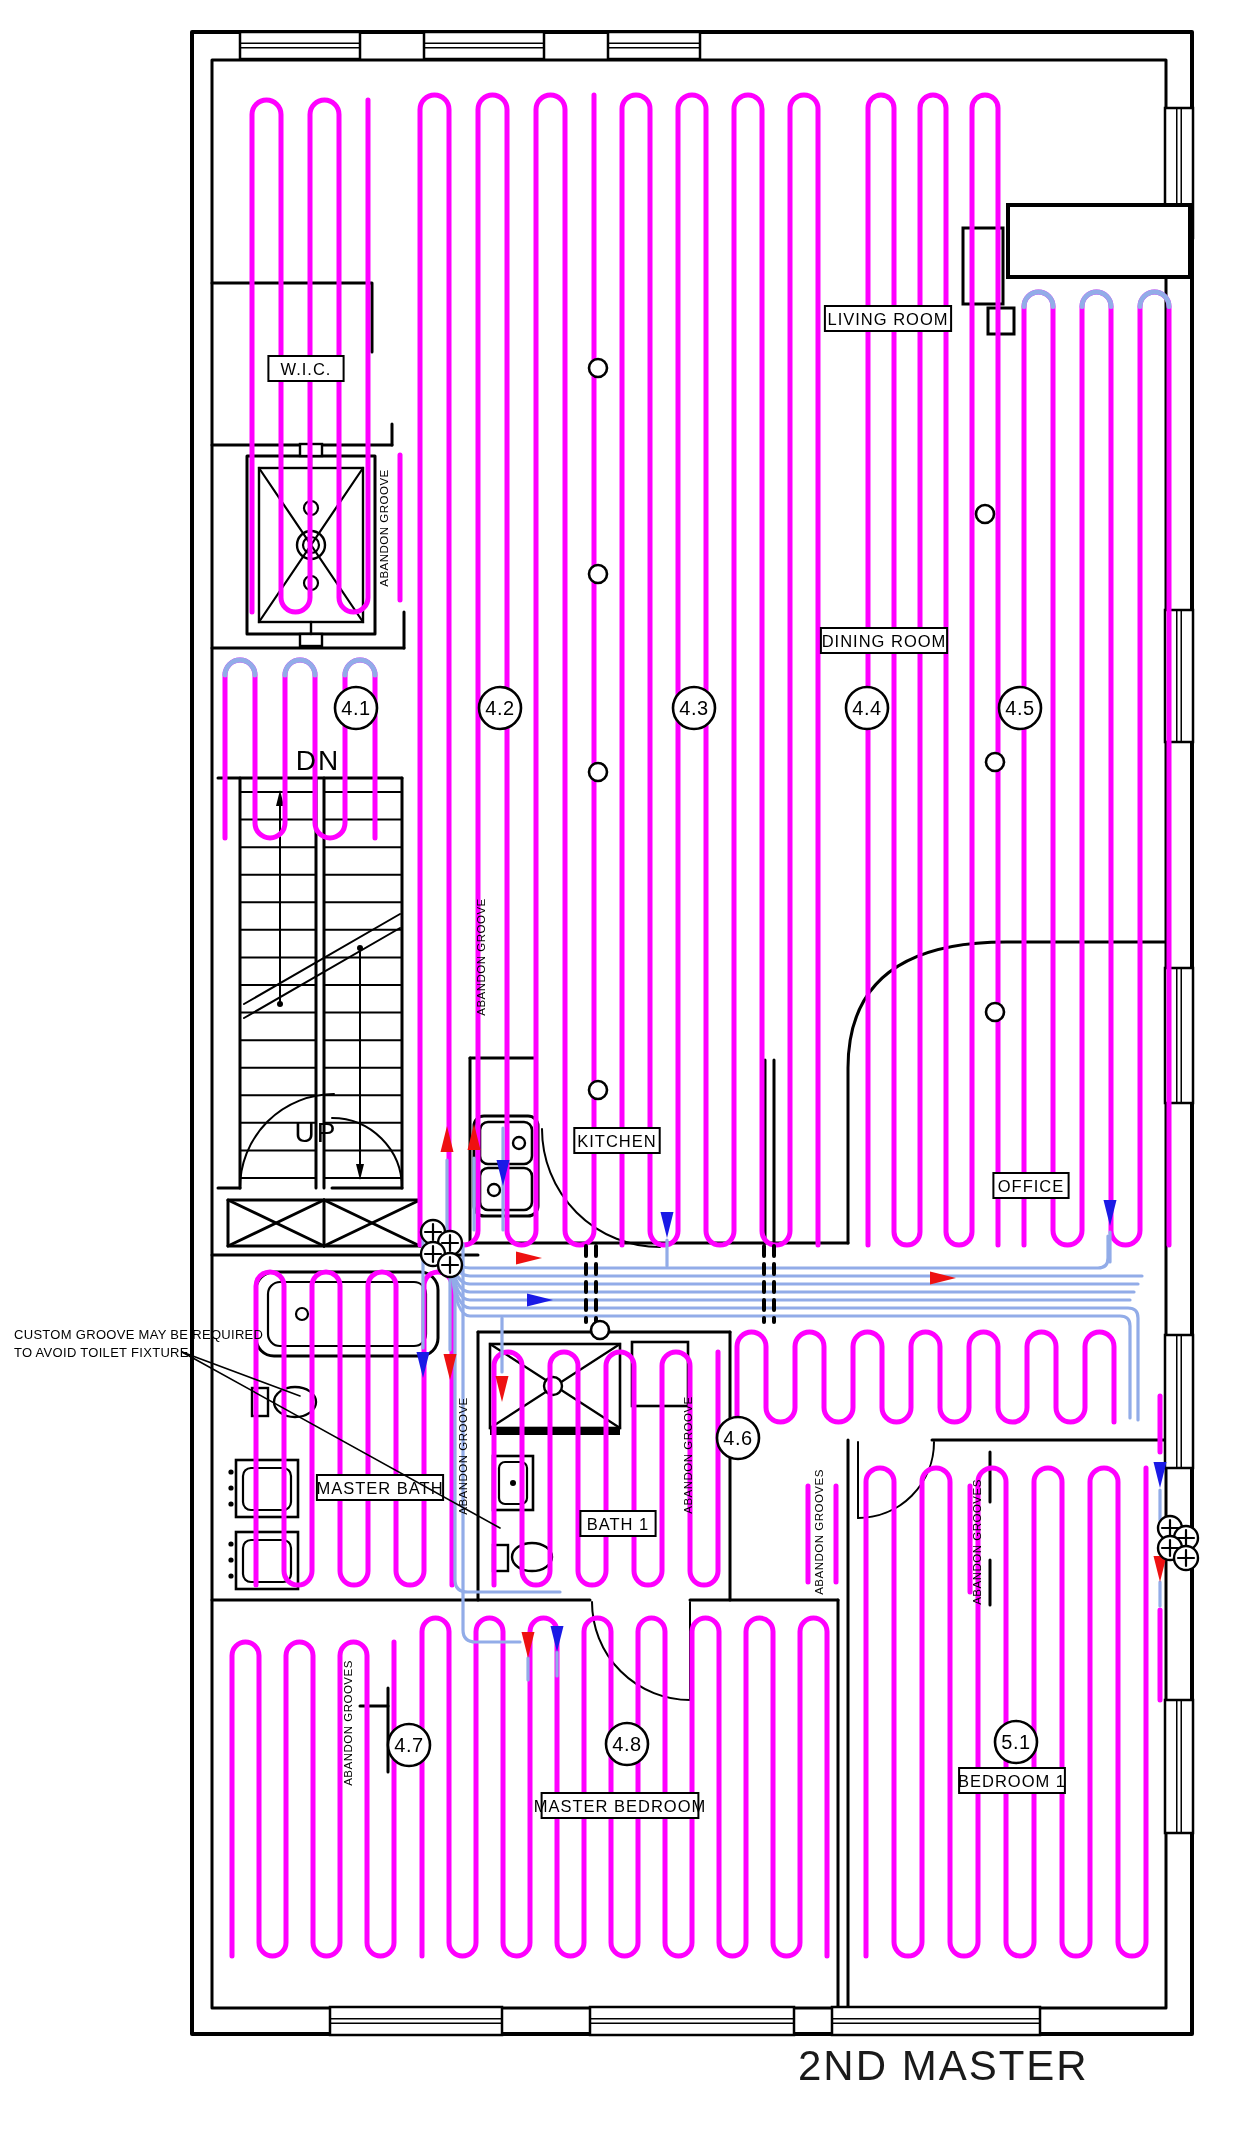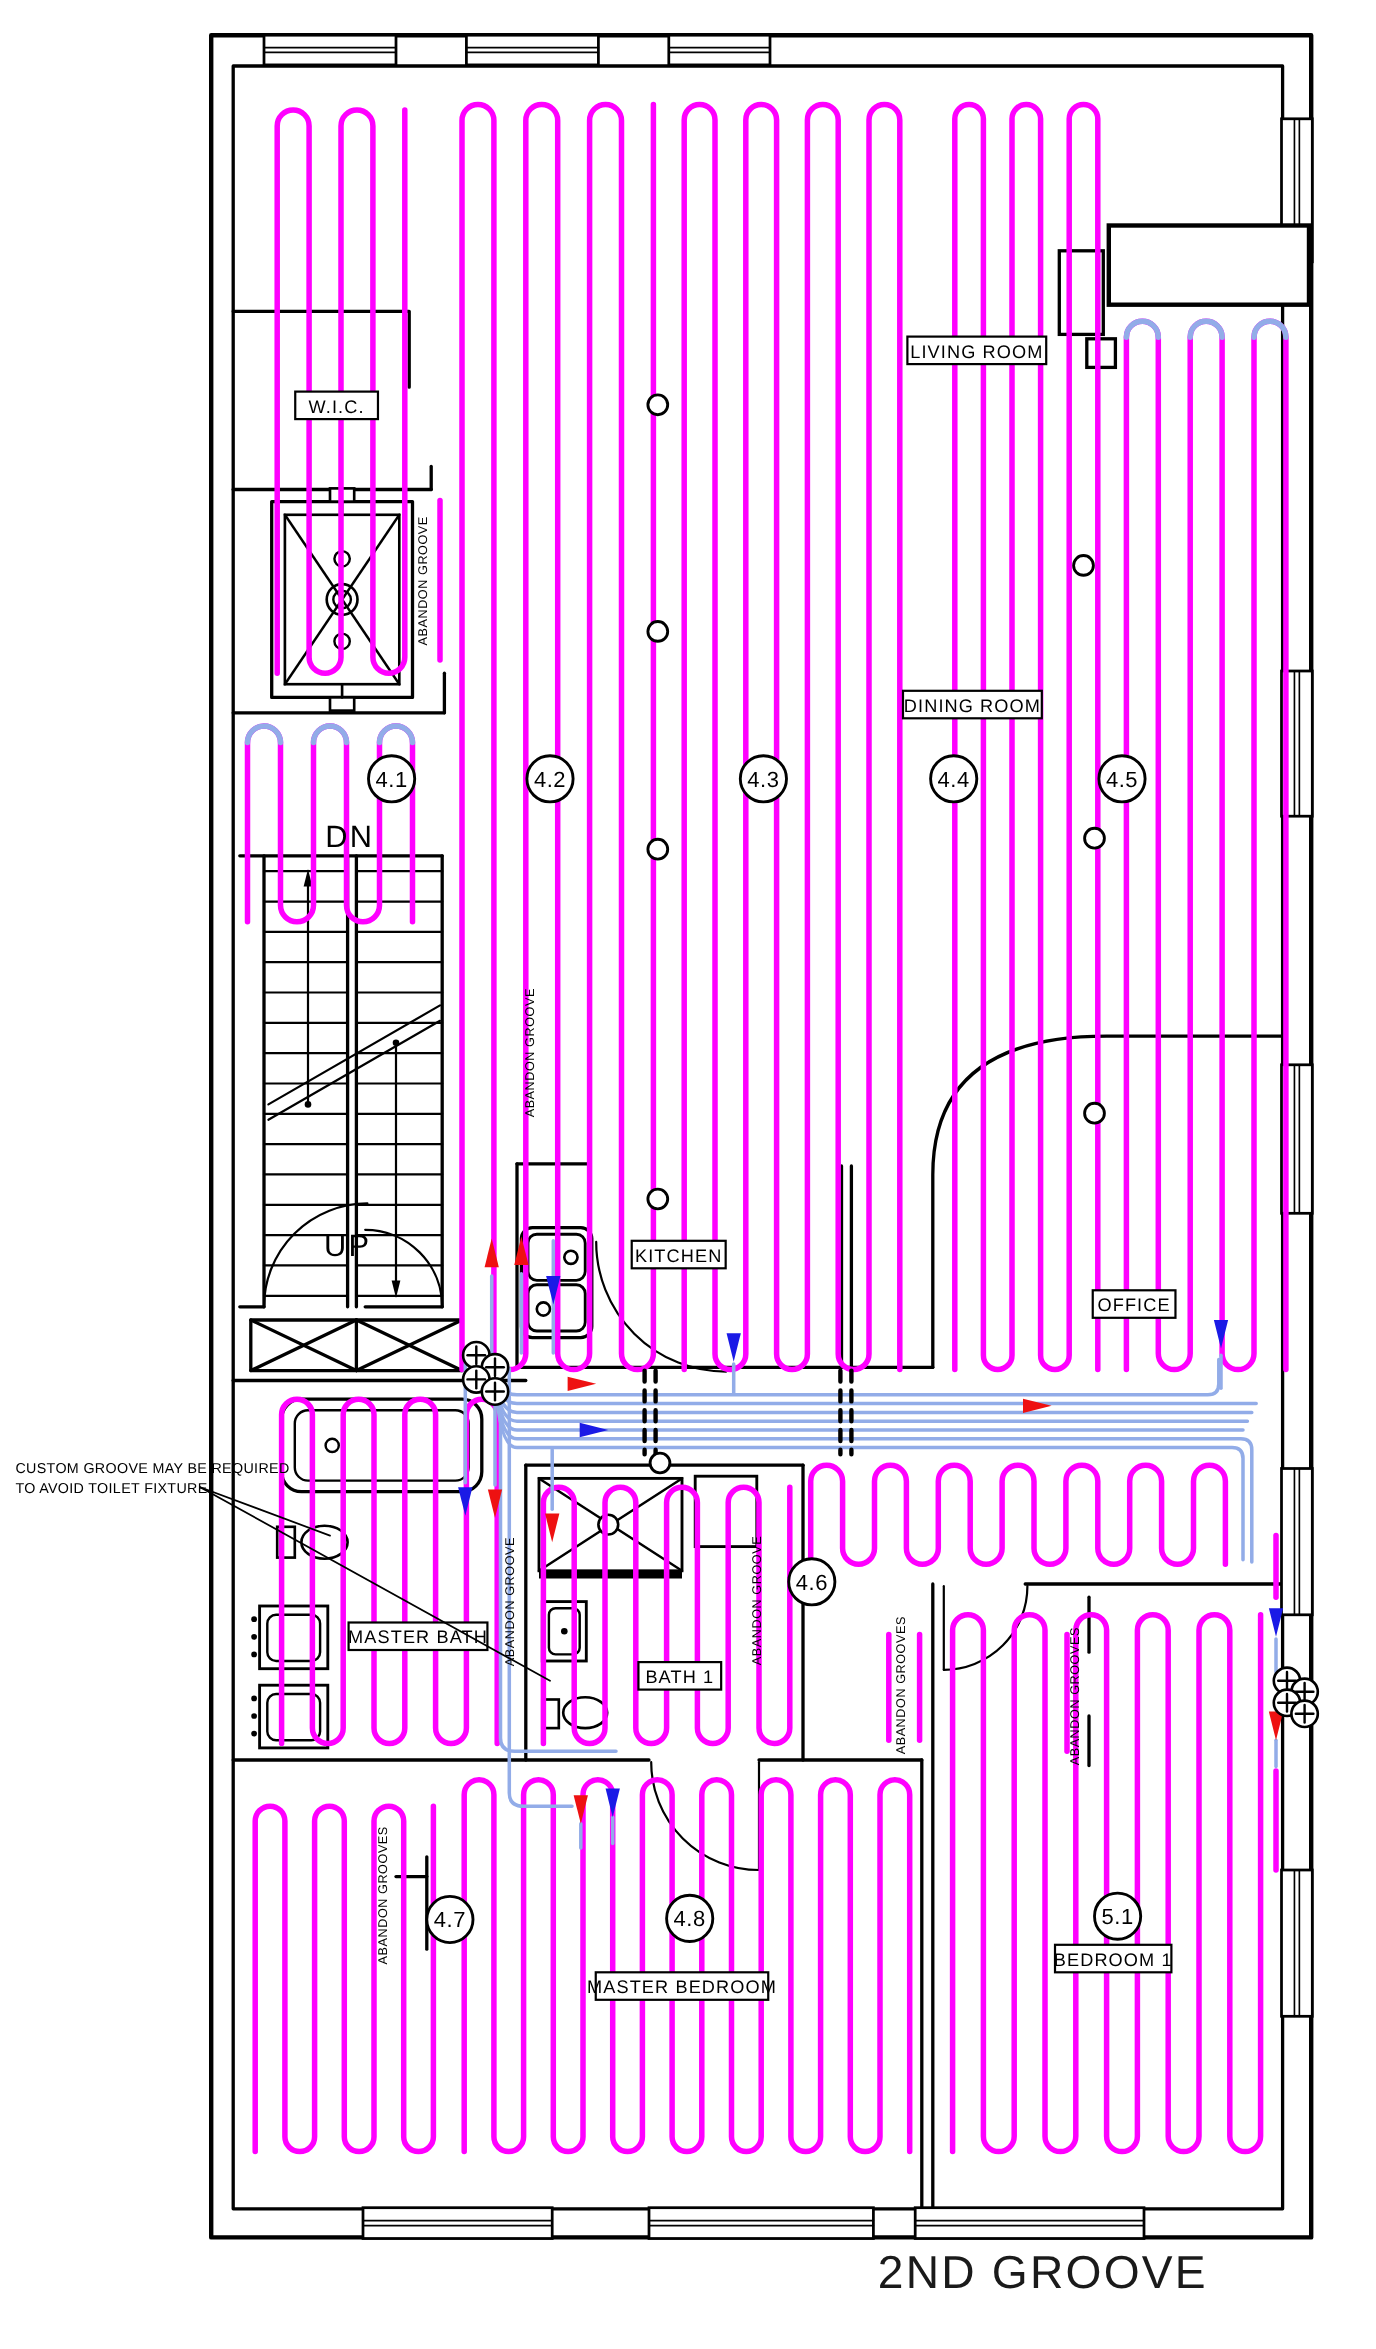--- a/index.html
+++ b/index.html
@@ -317,14 +317,14 @@
       <text x="467" y="1456" font-size="11.5" text-anchor="middle" letter-spacing="0.5" transform="rotate(-90 467 1456)">ABANDON GROOVE</text>
       <text x="692" y="1455" font-size="11.5" text-anchor="middle" letter-spacing="0.5" transform="rotate(-90 692 1455)">ABANDON GROOVE</text>
       <text x="823" y="1532" font-size="11.5" text-anchor="middle" letter-spacing="0.5" transform="rotate(-90 823 1532)">ABANDON GROOVES</text>
       <text x="981" y="1542" font-size="11.5" text-anchor="middle" letter-spacing="0.5" transform="rotate(-90 981 1542)">ABANDON GROOVES</text>
       <text x="352" y="1723" font-size="11.5" text-anchor="middle" letter-spacing="0.5" transform="rotate(-90 352 1723)">ABANDON GROOVES</text>
       <text x="14" y="1339" font-size="13" text-anchor="start" letter-spacing="0.3">CUSTOM GROOVE MAY BE REQUIRED</text>
       <text x="14" y="1357" font-size="13" text-anchor="start" letter-spacing="0.3">TO AVOID TOILET FIXTURE</text>
       <path d="M182,1352 L300,1396" fill="none" stroke="#000000" stroke-width="1.6" stroke-linecap="round" stroke-linejoin="round"></path>
       <path d="M182,1352 L500,1528" fill="none" stroke="#000000" stroke-width="1.6" stroke-linecap="round" stroke-linejoin="round"></path>
     </svg>
-  <div id="floor-title">2ND GROOVE</div>
+  <div id="floor-title">2ND MASTER</div>
 </div>
 
 </body></html>

